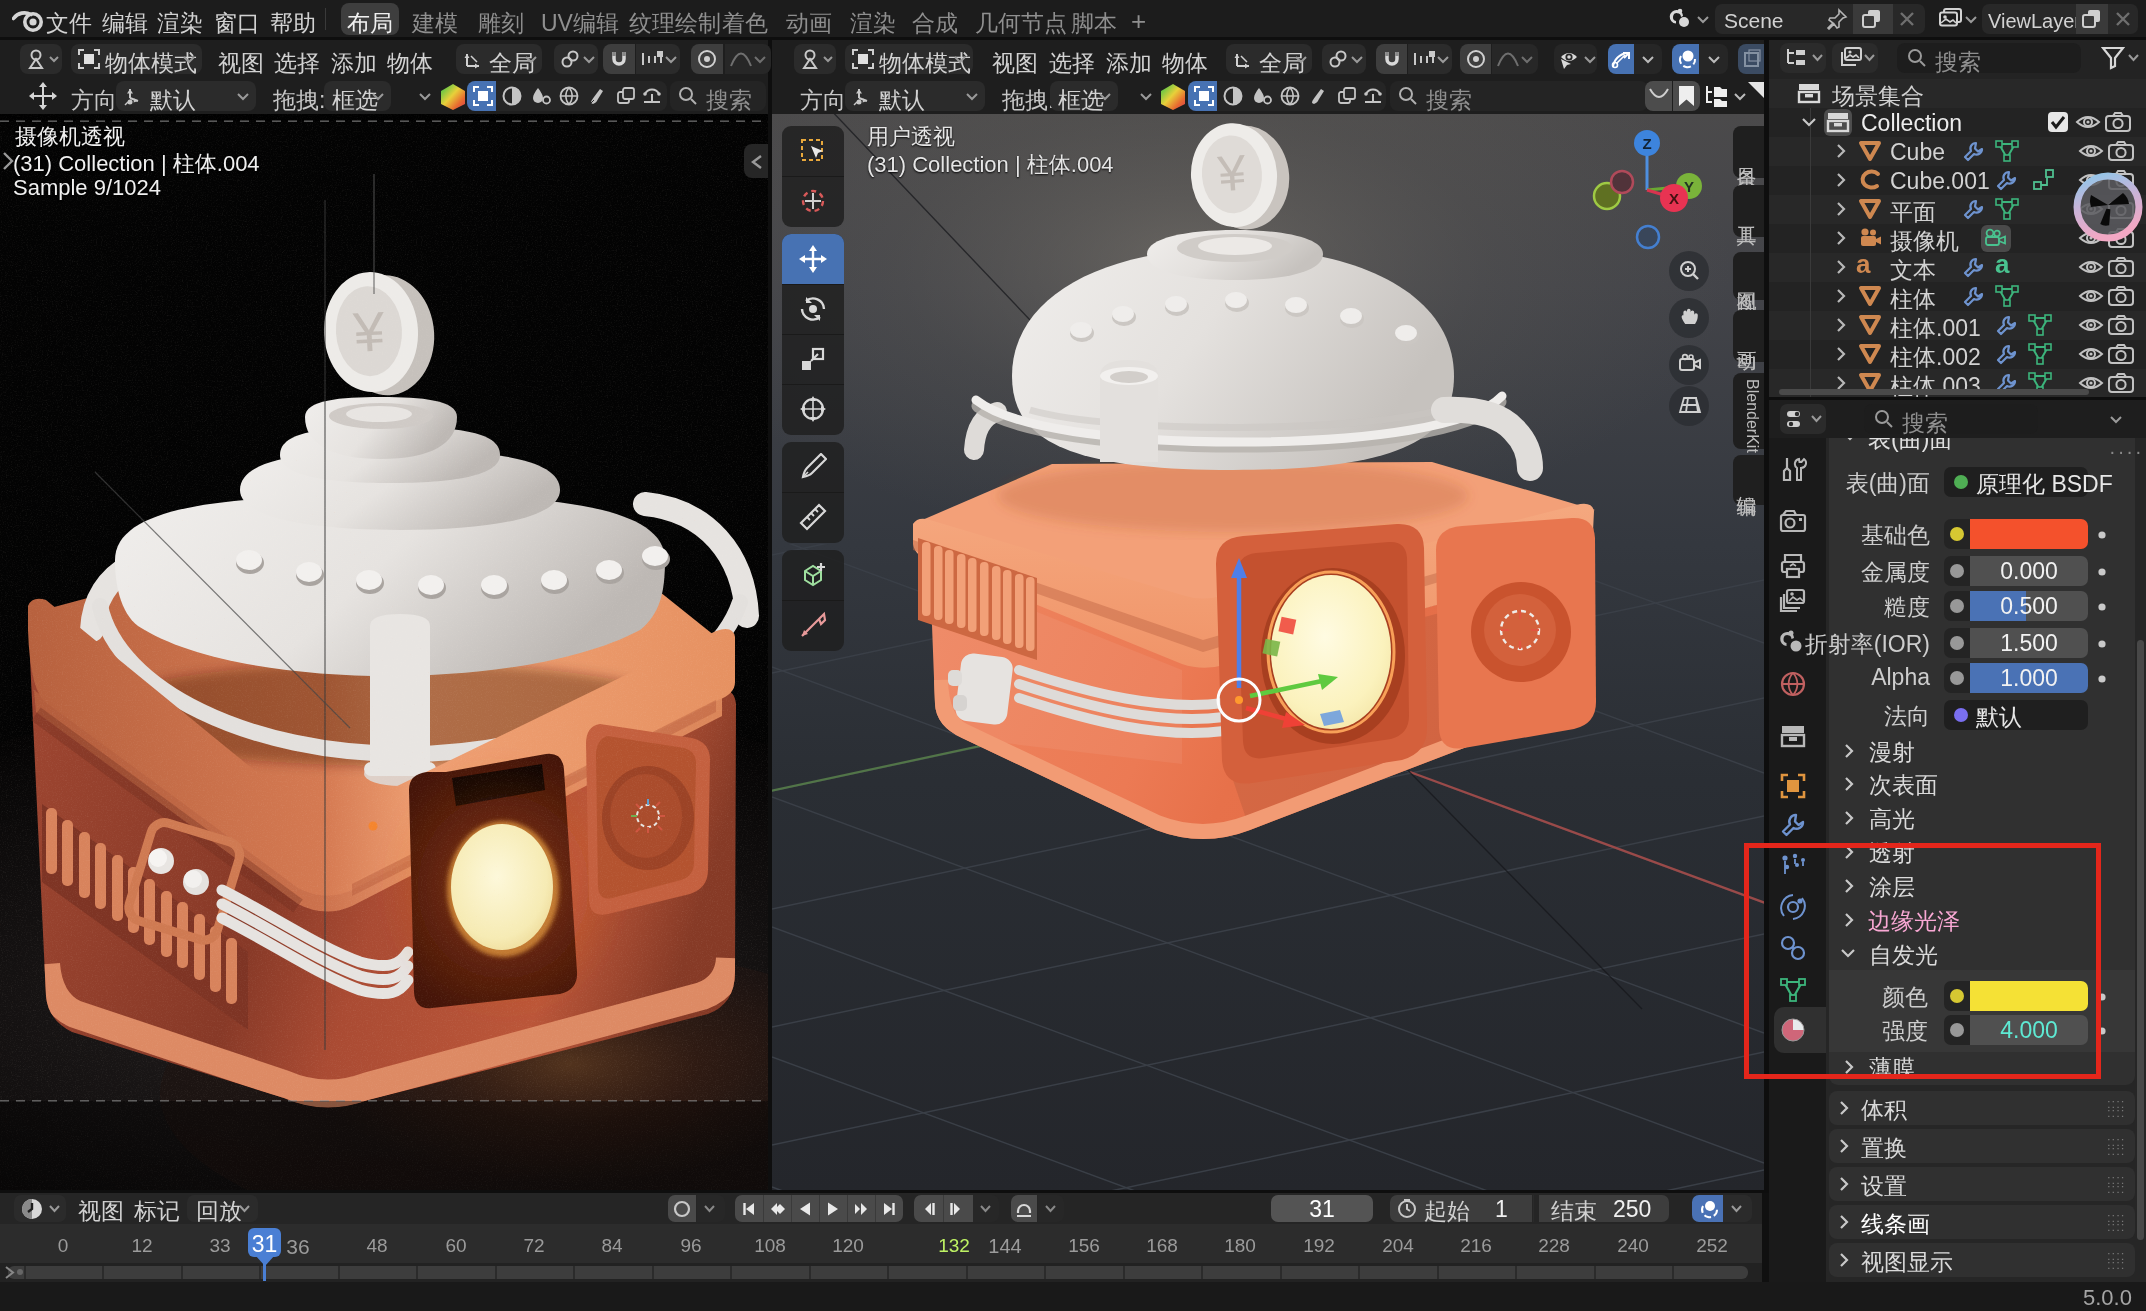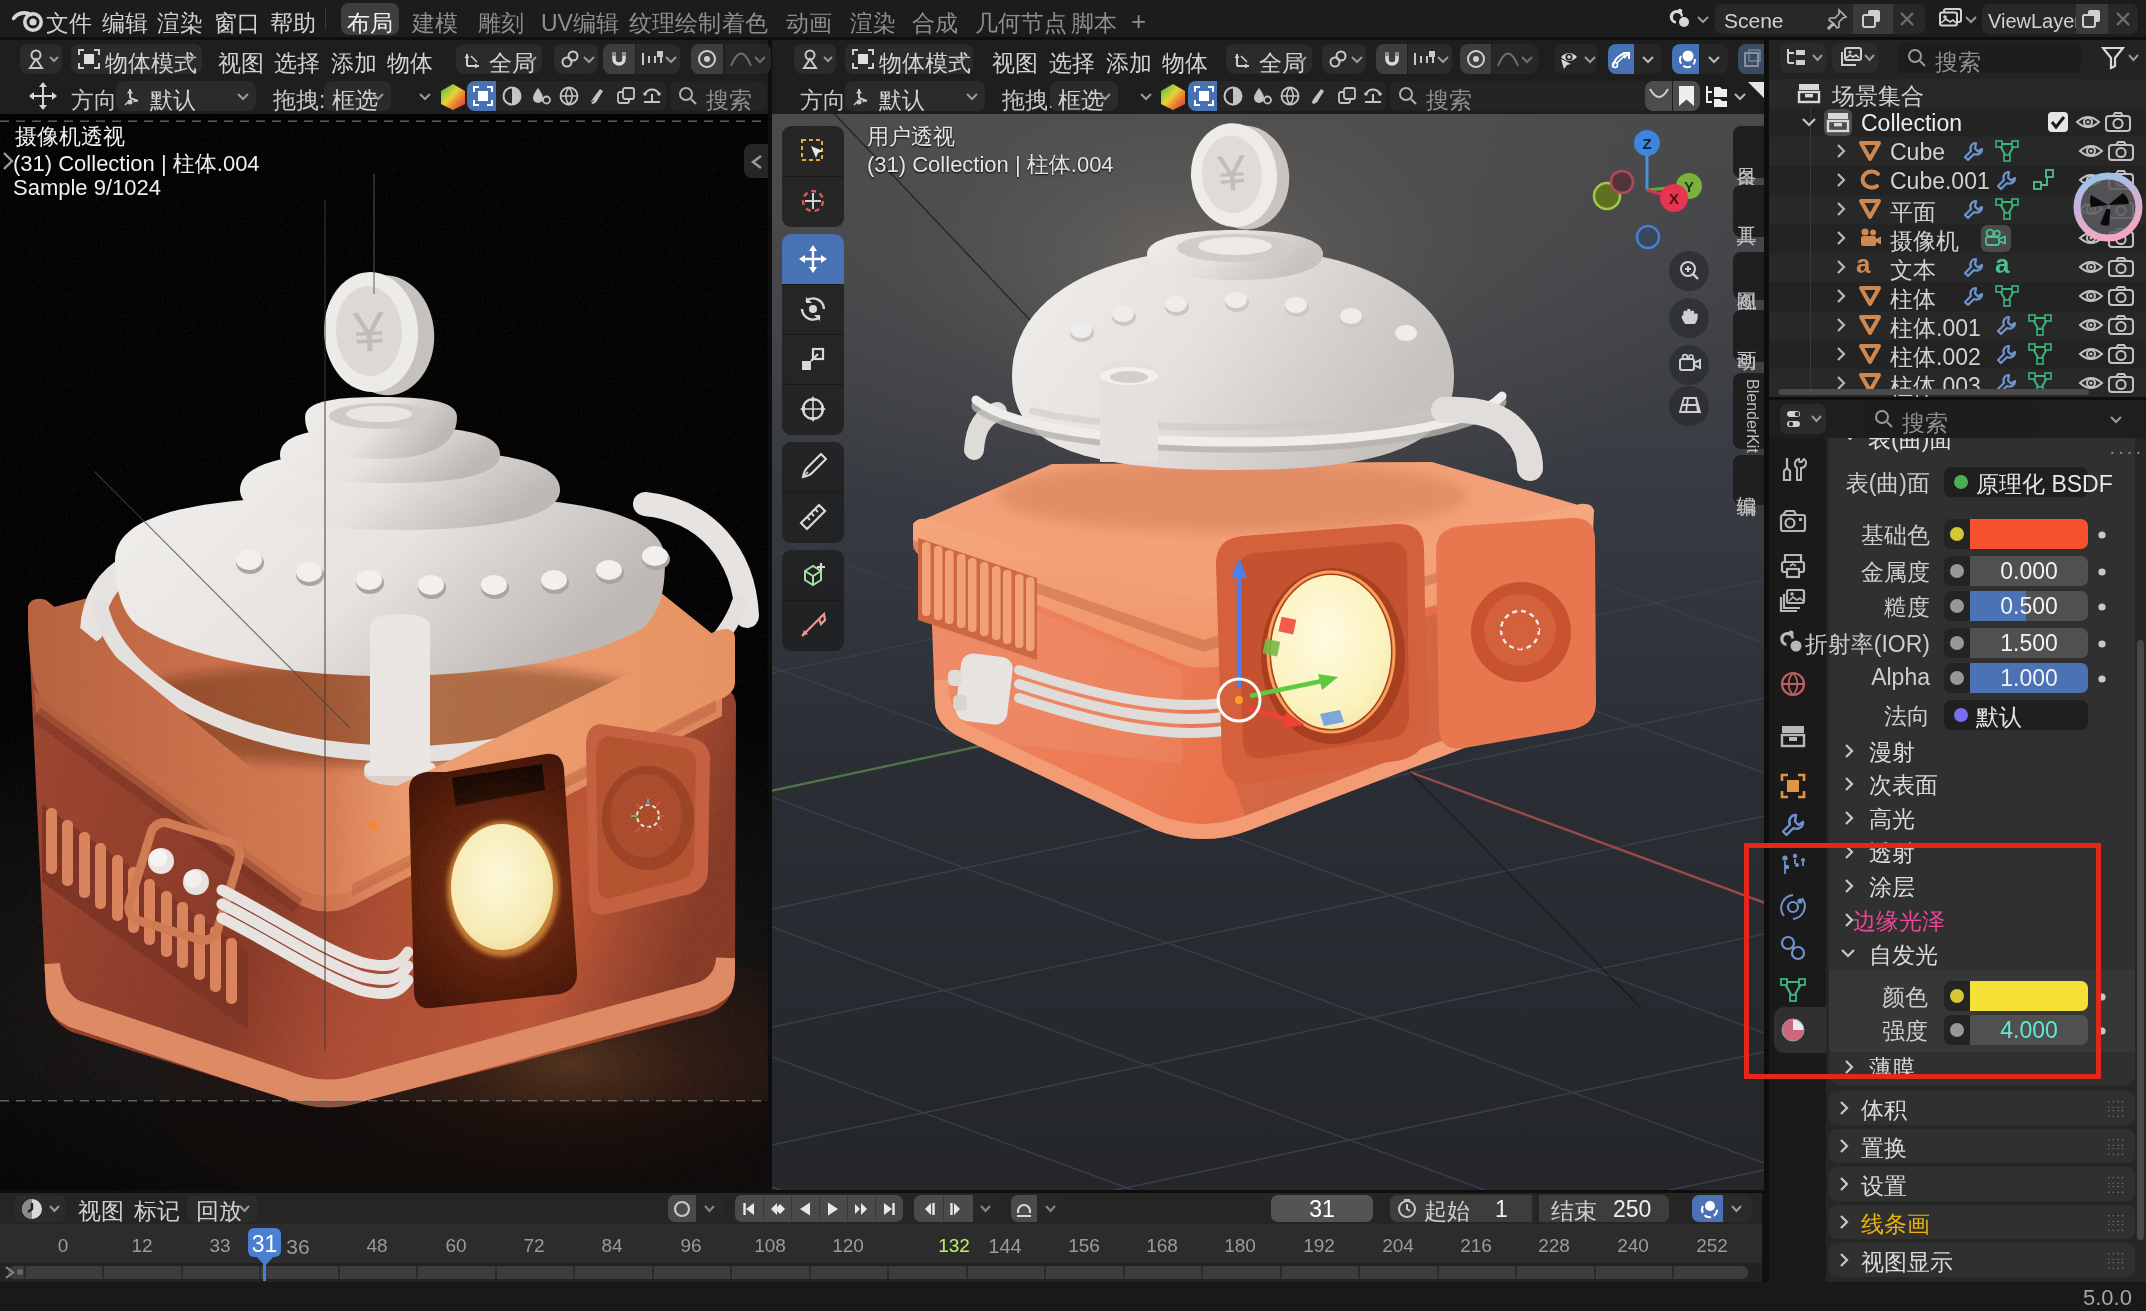--- a/index.html
+++ b/index.html
@@ -1232,21 +1232,21 @@
       <path d="M2 2l6 6-6 6" stroke="#c8c8c8" stroke-width="2.2" fill="none"></path>
     </svg>
     <div class="ab tx" style="left:100px;top:438px;color:#dadada">透射</div>
     <svg class="ab" style="left:75px;top:478px" width="10" height="16">
       <path d="M2 2l6 6-6 6" stroke="#c8c8c8" stroke-width="2.2" fill="none"></path>
     </svg>
     <div class="ab tx" style="left:100px;top:472px;color:#dadada">涂层</div>
     <svg class="ab" style="left:75px;top:512px" width="10" height="16">
       <path d="M2 2l6 6-6 6" stroke="#c8c8c8" stroke-width="2.2" fill="none"></path>
     </svg>
-    <div class="ab tx" style="left:84px;top:506px;color:#ec4899">边缘光泽</div>
+    <div class="ab tx" style="left:99px;top:506px;color:#f9a8d4">边缘光泽</div>
     <svg class="ab" style="left:71px;top:548px" width="16" height="10">
       <path d="M2 2l6 6 6-6" stroke="#c8c8c8" stroke-width="2.2" fill="none"></path>
     </svg>
     <div class="ab tx" style="left:100px;top:540px;color:#dadada">自发光</div>
     <div class="ab tx" style="left:0;top:582px;width:159px;text-align:right;color:#cdcdcd">颜色</div>
     <div class="ab" style="left:175px;top:581px;width:26px;height:30px;background:#242424;border-radius:7px 0 0 7px"></div>
     <svg class="ab" style="left:180px;top:588px" width="16" height="16">
       <circle cx="8" cy="8" r="7" fill="#d6c832"></circle>
     </svg>
     <div class="ab" style="left:201px;top:581px;width:118px;height:30px;background:#f5e135;border-radius:0 7px 7px 0"></div>
@@ -1282,21 +1282,21 @@
     <div class="ab" style="left:60px;top:767px;width:306px;height:34px;background:#303030;border-radius:8px"></div>
     <svg class="ab" style="left:70px;top:776px" width="10" height="16">
       <path d="M2 2l6 6-6 6" stroke="#c8c8c8" stroke-width="2.2" fill="none"></path>
     </svg>
     <div class="ab tx" style="left:92px;top:771px;color:#dadada">设置</div>
     <div class="ab" style="left:338px;top:775px;width:26px;height:18px;color:#777;font-size:13px;line-height:9px;letter-spacing:1px">::::<br>::::</div>
     <div class="ab" style="left:60px;top:805px;width:306px;height:34px;background:#303030;border-radius:8px"></div>
     <svg class="ab" style="left:70px;top:814px" width="10" height="16">
       <path d="M2 2l6 6-6 6" stroke="#c8c8c8" stroke-width="2.2" fill="none"></path>
     </svg>
-    <div class="ab tx" style="left:92px;top:809px;color:#eab308">线条画</div>
+    <div class="ab tx" style="left:92px;top:809px;color:#ffffff">线条画</div>
     <div class="ab" style="left:338px;top:813px;width:26px;height:18px;color:#777;font-size:13px;line-height:9px;letter-spacing:1px">::::<br>::::</div>
     <div class="ab" style="left:60px;top:843px;width:306px;height:34px;background:#303030;border-radius:8px"></div>
     <svg class="ab" style="left:70px;top:852px" width="10" height="16">
       <path d="M2 2l6 6-6 6" stroke="#c8c8c8" stroke-width="2.2" fill="none"></path>
     </svg>
     <div class="ab tx" style="left:92px;top:847px;color:#dadada">视图显示</div>
     <div class="ab" style="left:338px;top:851px;width:26px;height:18px;color:#777;font-size:13px;line-height:9px;letter-spacing:1px">::::<br>::::</div>
     <div class="ab" style="left:0;top:0;width:377px;height:38px;background:#1e1e1e"></div>
     <div class="ab" style="left:11px;top:4px;width:46px;height:30px;background:#2b2b2b;border-radius:7px"></div>
     <svg class="ab" style="left:17px;top:9px" width="22" height="20">

